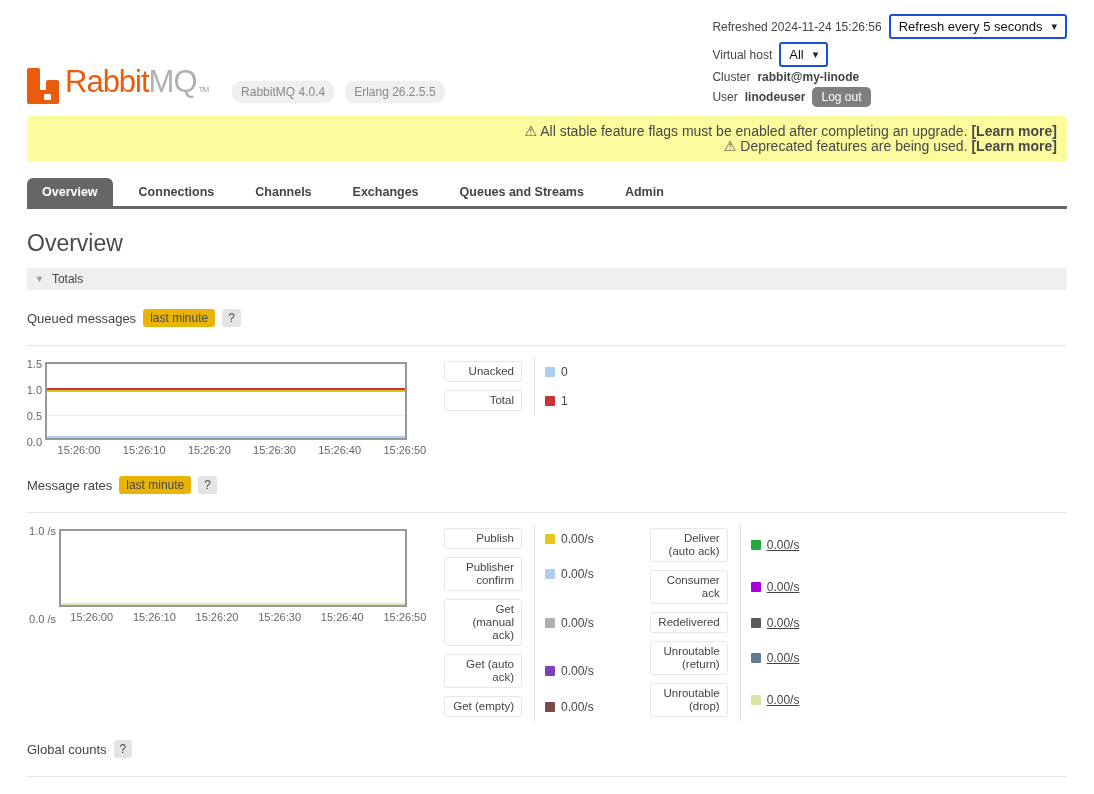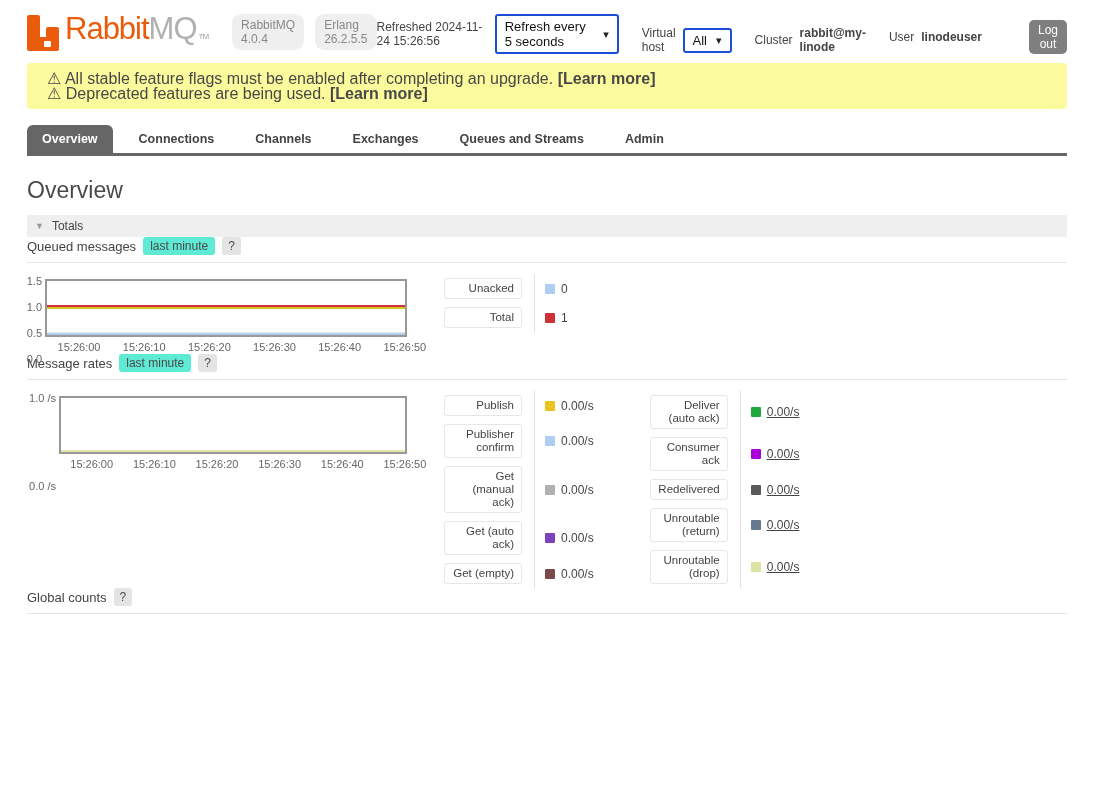--- a/index.html
+++ b/index.html
@@ -11,56 +11,56 @@
   header { display:flex; justify-content:space-between; padding-top:12px; }
   .logo-row { display:flex; align-items:flex-end; }
   .logo-mark { margin-right:6px; }
   .logo-text { font-size:31px; letter-spacing:-1px; line-height:34px; }
   .logo-rabbit { color:#ea5b0c; }
   .logo-mq { color:#b1b1b1; }
   .logo-tm { font-size:8px; color:#9a9a9a; margin-left:2px; }
   .ver-badges { display:flex; margin-left:24px; margin-bottom:4px; gap:11px; }
   .ver-badge { background:#efefef; color:#888; border-radius:9px; padding:4px 9px; font-size:12px; }
 
-  .hdr-right { display:flex; flex-direction:row; align-items:flex-end; gap:23px; padding-top:2px; }
+  .hdr-right { display:flex; flex-direction:column; gap:3px; padding-top:2px; }
   .hdr-row { display:flex; align-items:center; gap:7px; font-size:12px; color:#444; }
   .select { display:inline-flex; align-items:center; gap:9px; border:2px solid #1d4ed8;
     border-radius:3px; padding:3px 8px; font-size:13px; color:#111; background:#fff; cursor:default; }
   .select .chev { font-size:11px; color:#222; }
   .logout-btn { background:#7f7f7f; color:#fff; border:none; border-radius:5px;
-    padding:3px 9px; font-size:12px; font-family:inherit;margin-left:40px; }
+    padding:3px 9px; font-size:12px; font-family:inherit; }
   b { font-weight:bold; }
 
   
-  .banner { margin-top:9px; background:#fbfb9d; border-radius:4px; padding:8px 20px;
-    text-align:left; font-size:16px; color:#484848; line-height:15px; }
+  .banner { margin-top:9px; background:#fbfb9d; border-radius:4px; padding:8px 10px;
+    text-align:right; font-size:14px; color:#484848; line-height:15px; }
   .banner a { color:#484848; font-weight:bold; text-decoration:none; }
 
   
   .tabs { margin-top:16px; border-bottom:3px solid #666; display:flex; }
   .tab { padding:7px 15px; margin-right:11px; font-size:12.5px; font-weight:bold; color:#444;
     border-radius:6px 6px 0 0; cursor:default; }
   .tab.active { background:#666; color:#fff; }
 
   
   h1 { font-size:23px; font-weight:normal; color:#4a4a4a; margin:21px 0 11px; letter-spacing:0; }
   .totals-bar { background:#efefef; padding:4px 8px; display:flex; align-items:center; gap:8px; }
   .totals-bar .tri { color:#999; font-size:9px; }
   .totals-bar .lbl { font-weight:normal; font-size:12px; color:#444; }
 
   
-  .sec-head { padding-bottom:7px; border-bottom:1px solid #e5e5e5;
+  .sec-head { margin-top:19px; padding-bottom:18px; border-bottom:1px solid #e5e5e5;
     display:flex; align-items:center; gap:7px; font-size:13px; color:#444; }
-  .badge-gray { background:#5eead4; color:#4a4a4a; border-radius:3px; padding:2px 7px; font-size:12px; cursor:default; }
+  .badge-gray { background:#eab308; color:#4a4a4a; border-radius:3px; padding:2px 7px; font-size:12px; cursor:default; }
   .badge-help { background:#e4e4e4; color:#4a4a4a; border-radius:3px; padding:2px 6px; font-size:12px; cursor:default; }
 
   
   .chart-block { display:flex; margin-top:16px; align-items:flex-start; }
   .chart-col { flex:none; }
-  .plot { position:relative; border:2px solid #989898; background:#fff; height:58px; }
+  .plot { position:relative; border:2px solid #989898; background:#fff; height:78px; }
   .plot-q { width:362px; margin-left:18px; }
   .plot-r { width:348px; margin-left:32px; }
   .ylab { position:absolute; right:calc(100% + 5px); transform:translateY(-50%);
     font-size:11px; color:#666; white-space:nowrap; }
   .gridline { position:absolute; left:0; right:0; height:1px; background:#ececec; }
   .sline { position:absolute; left:0; right:0; height:2px; }
   .xlabels { position:relative; height:13px; margin-top:4px; }
   .xlabels span { position:absolute; transform:translateX(-50%); font-size:11px; color:#666; white-space:nowrap; }
   .xl-q { margin-left:18px; width:362px; }
   .xl-r { margin-left:32px; width:348px; }

